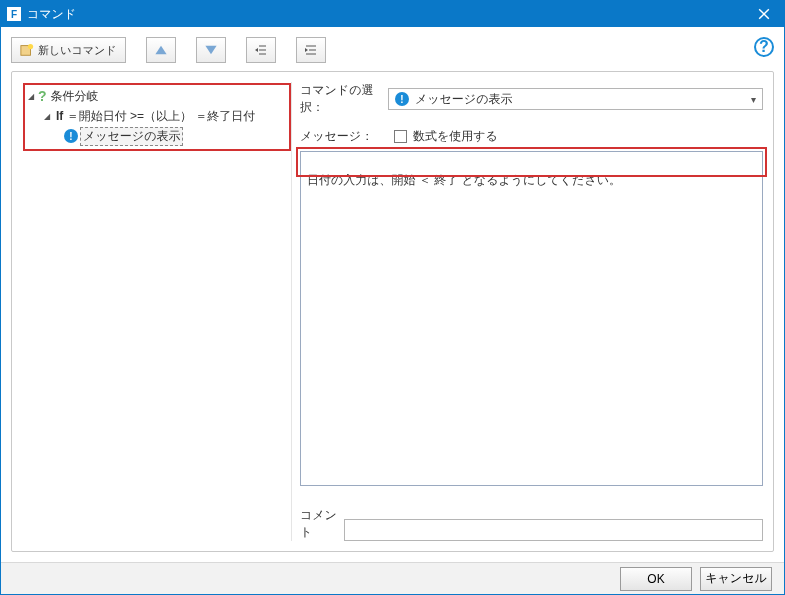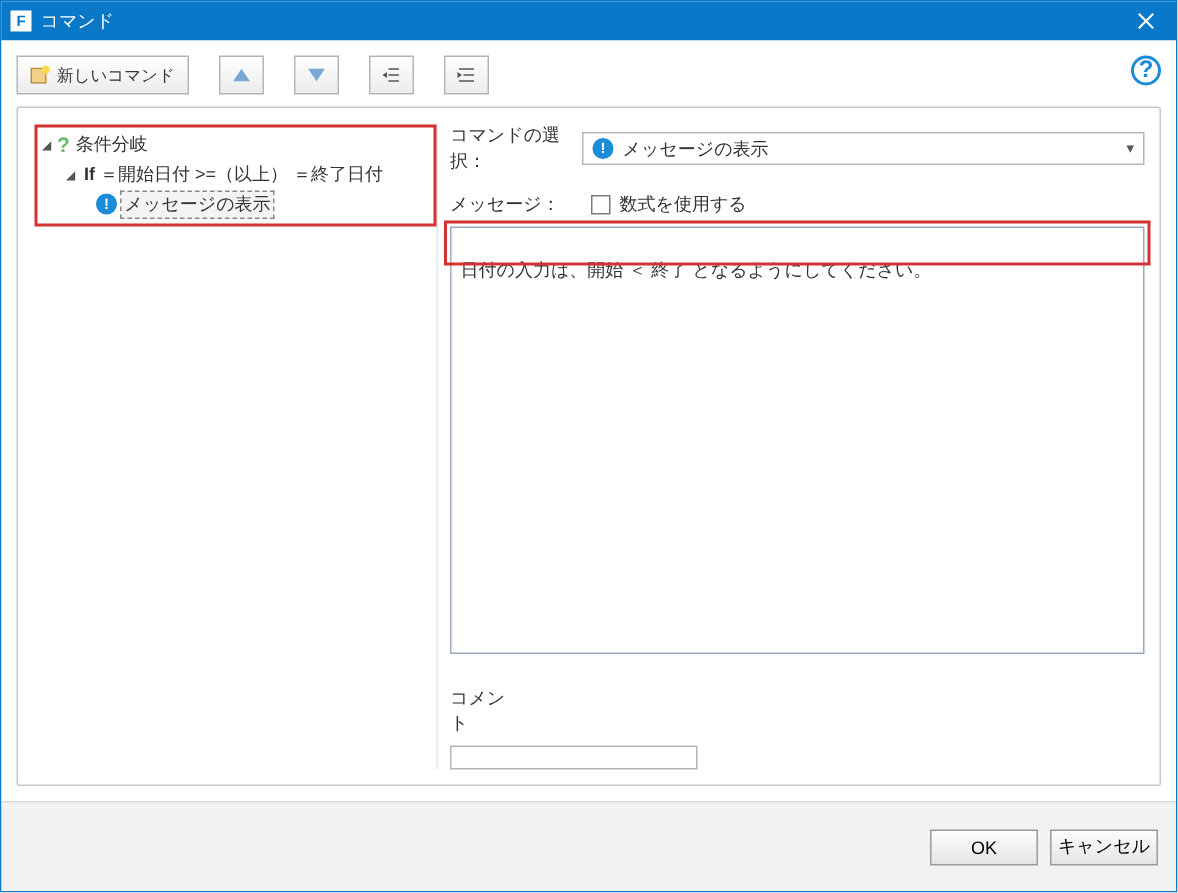--- a/index.html
+++ b/index.html
@@ -30,24 +30,24 @@
     .field-row { display: flex; align-items: center; margin-bottom: 12px; }
     .field-label { width: 88px; }
     .dropdown { flex: 1; border: 1px solid #b5b5b5; height: 22px; background: #fff; display: flex; align-items: center; padding: 0 6px; position: relative; cursor: pointer; }
     .dropdown::after { content: "▾"; position: absolute; right: 6px; color: #555; font-size: 10px; }
     .dd-icon { width: 14px; height: 14px; margin-right: 6px; }
     .checkbox-row { display: flex; align-items: center; gap: 6px; margin-bottom: 6px; }
     .checkbox-box { width: 13px; height: 13px; border: 1px solid #7a7a7a; background: #fff; }
     .textarea-wrap { position: relative; flex: 1; display: flex; flex-direction: column; }
     .msg-textarea { flex: 1; border: 1px solid #9aa9c0; padding: 20px 6px; font-size: 12px; color: #333; background: #fff; outline: none; resize: none; font-family: inherit; }
     .red-outline-msg { position: absolute; left: -4px; top: -4px; right: -4px; height: 30px; border: 2px solid #d23232; pointer-events: none; }
-    .comment-row { display: flex; align-items: flex-start; margin-top: 21px; gap: 6px; flex-direction: column; }
+    .comment-row { display: flex; align-items: flex-end; margin-top: 21px; gap: 6px; }
     .comment-label { width: 38px; }
     .comment-input { flex: 1; border: 1px solid #b5b5b5; height: 22px; padding: 0 4px; font-size: 12px; }
-    .footer { height: 60px; background: #f2f2f2; border-top: 1px solid #d9d9d9; display: flex; align-items: center; justify-content: flex-end; gap: 8px; padding: 0 12px; }
+    .footer { height: 32px; background: #f2f2f2; border-top: 1px solid #d9d9d9; display: flex; align-items: center; justify-content: flex-end; gap: 8px; padding: 0 12px; }
     .footer-btn { width: 72px; height: 24px; border: 1px solid #9a9a9a; background: linear-gradient(#fdfdfd, #e5e5e5); font-size: 12px; cursor: pointer; }
     .info-circle { width: 14px; height: 14px; border-radius: 50%; background: #1a8cd8; color: #fff; font-size: 10px; font-weight: bold; display: inline-flex; align-items: center; justify-content: center; }
     .q-mark { color: #6bb96b; font-size: 14px; font-weight: bold; }
     .bold { font-weight: bold; }
   </style>
 </head>
 <body>
 
 <div class="dialog">
   <div class="titlebar">

